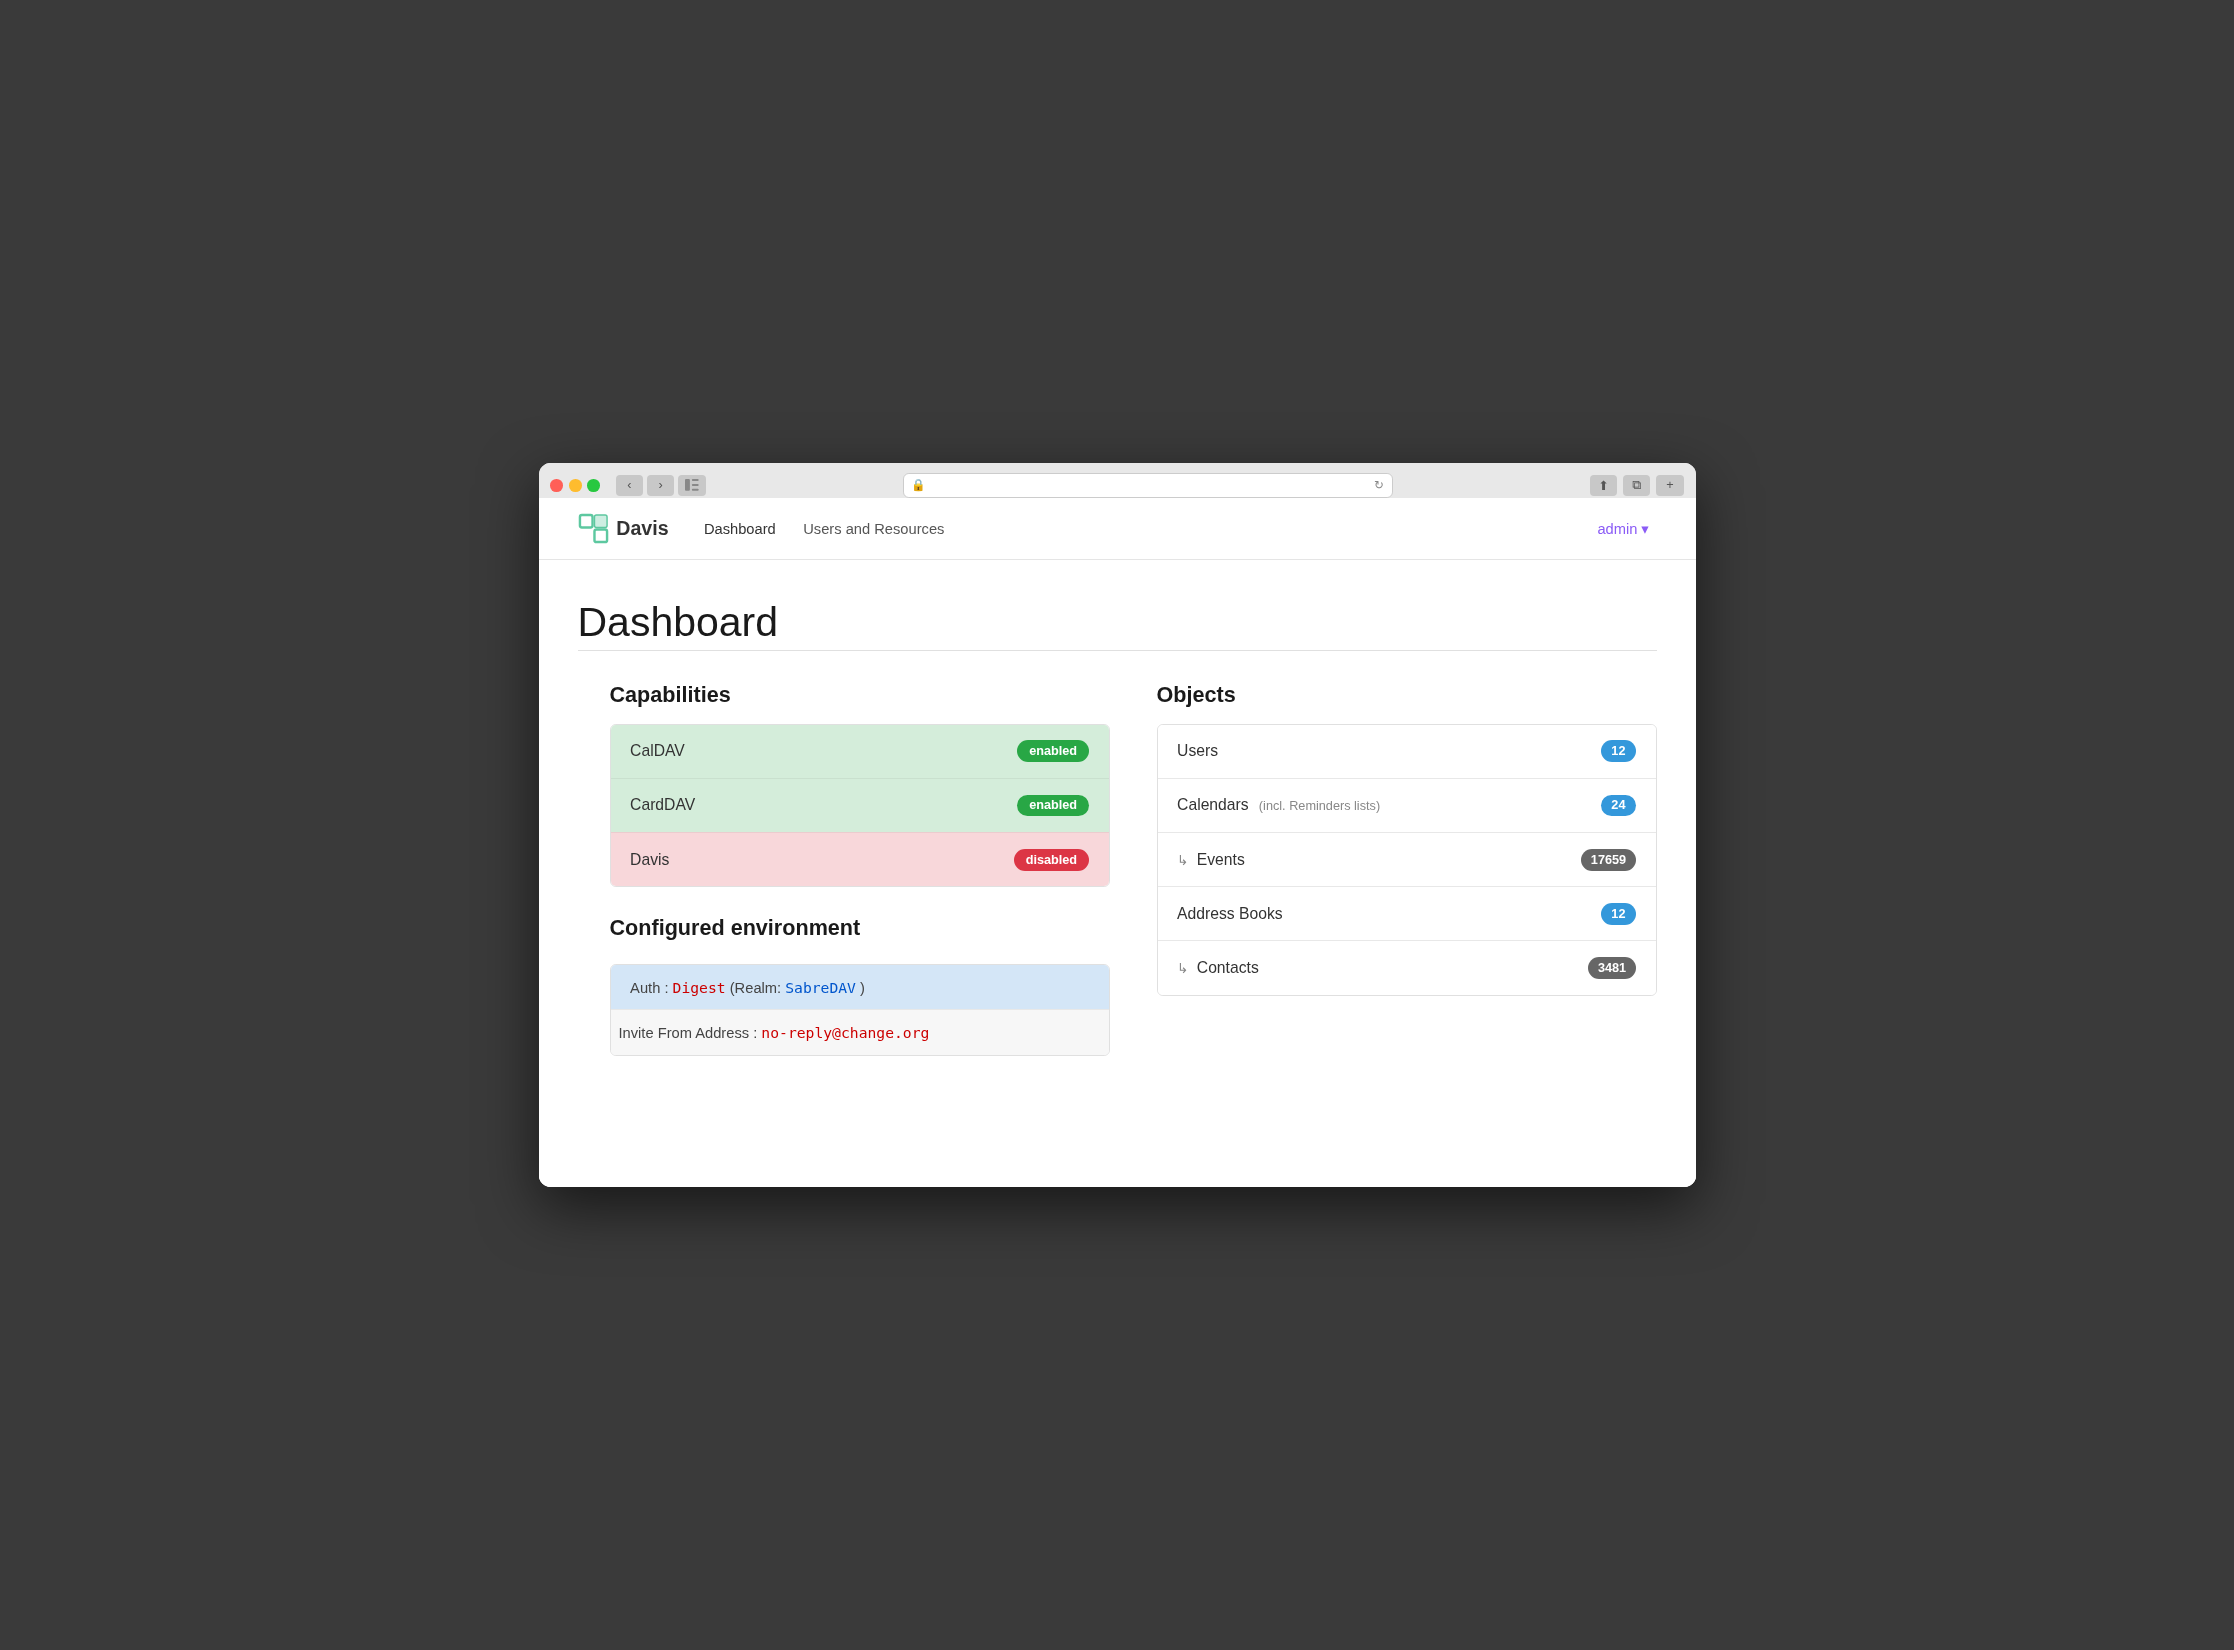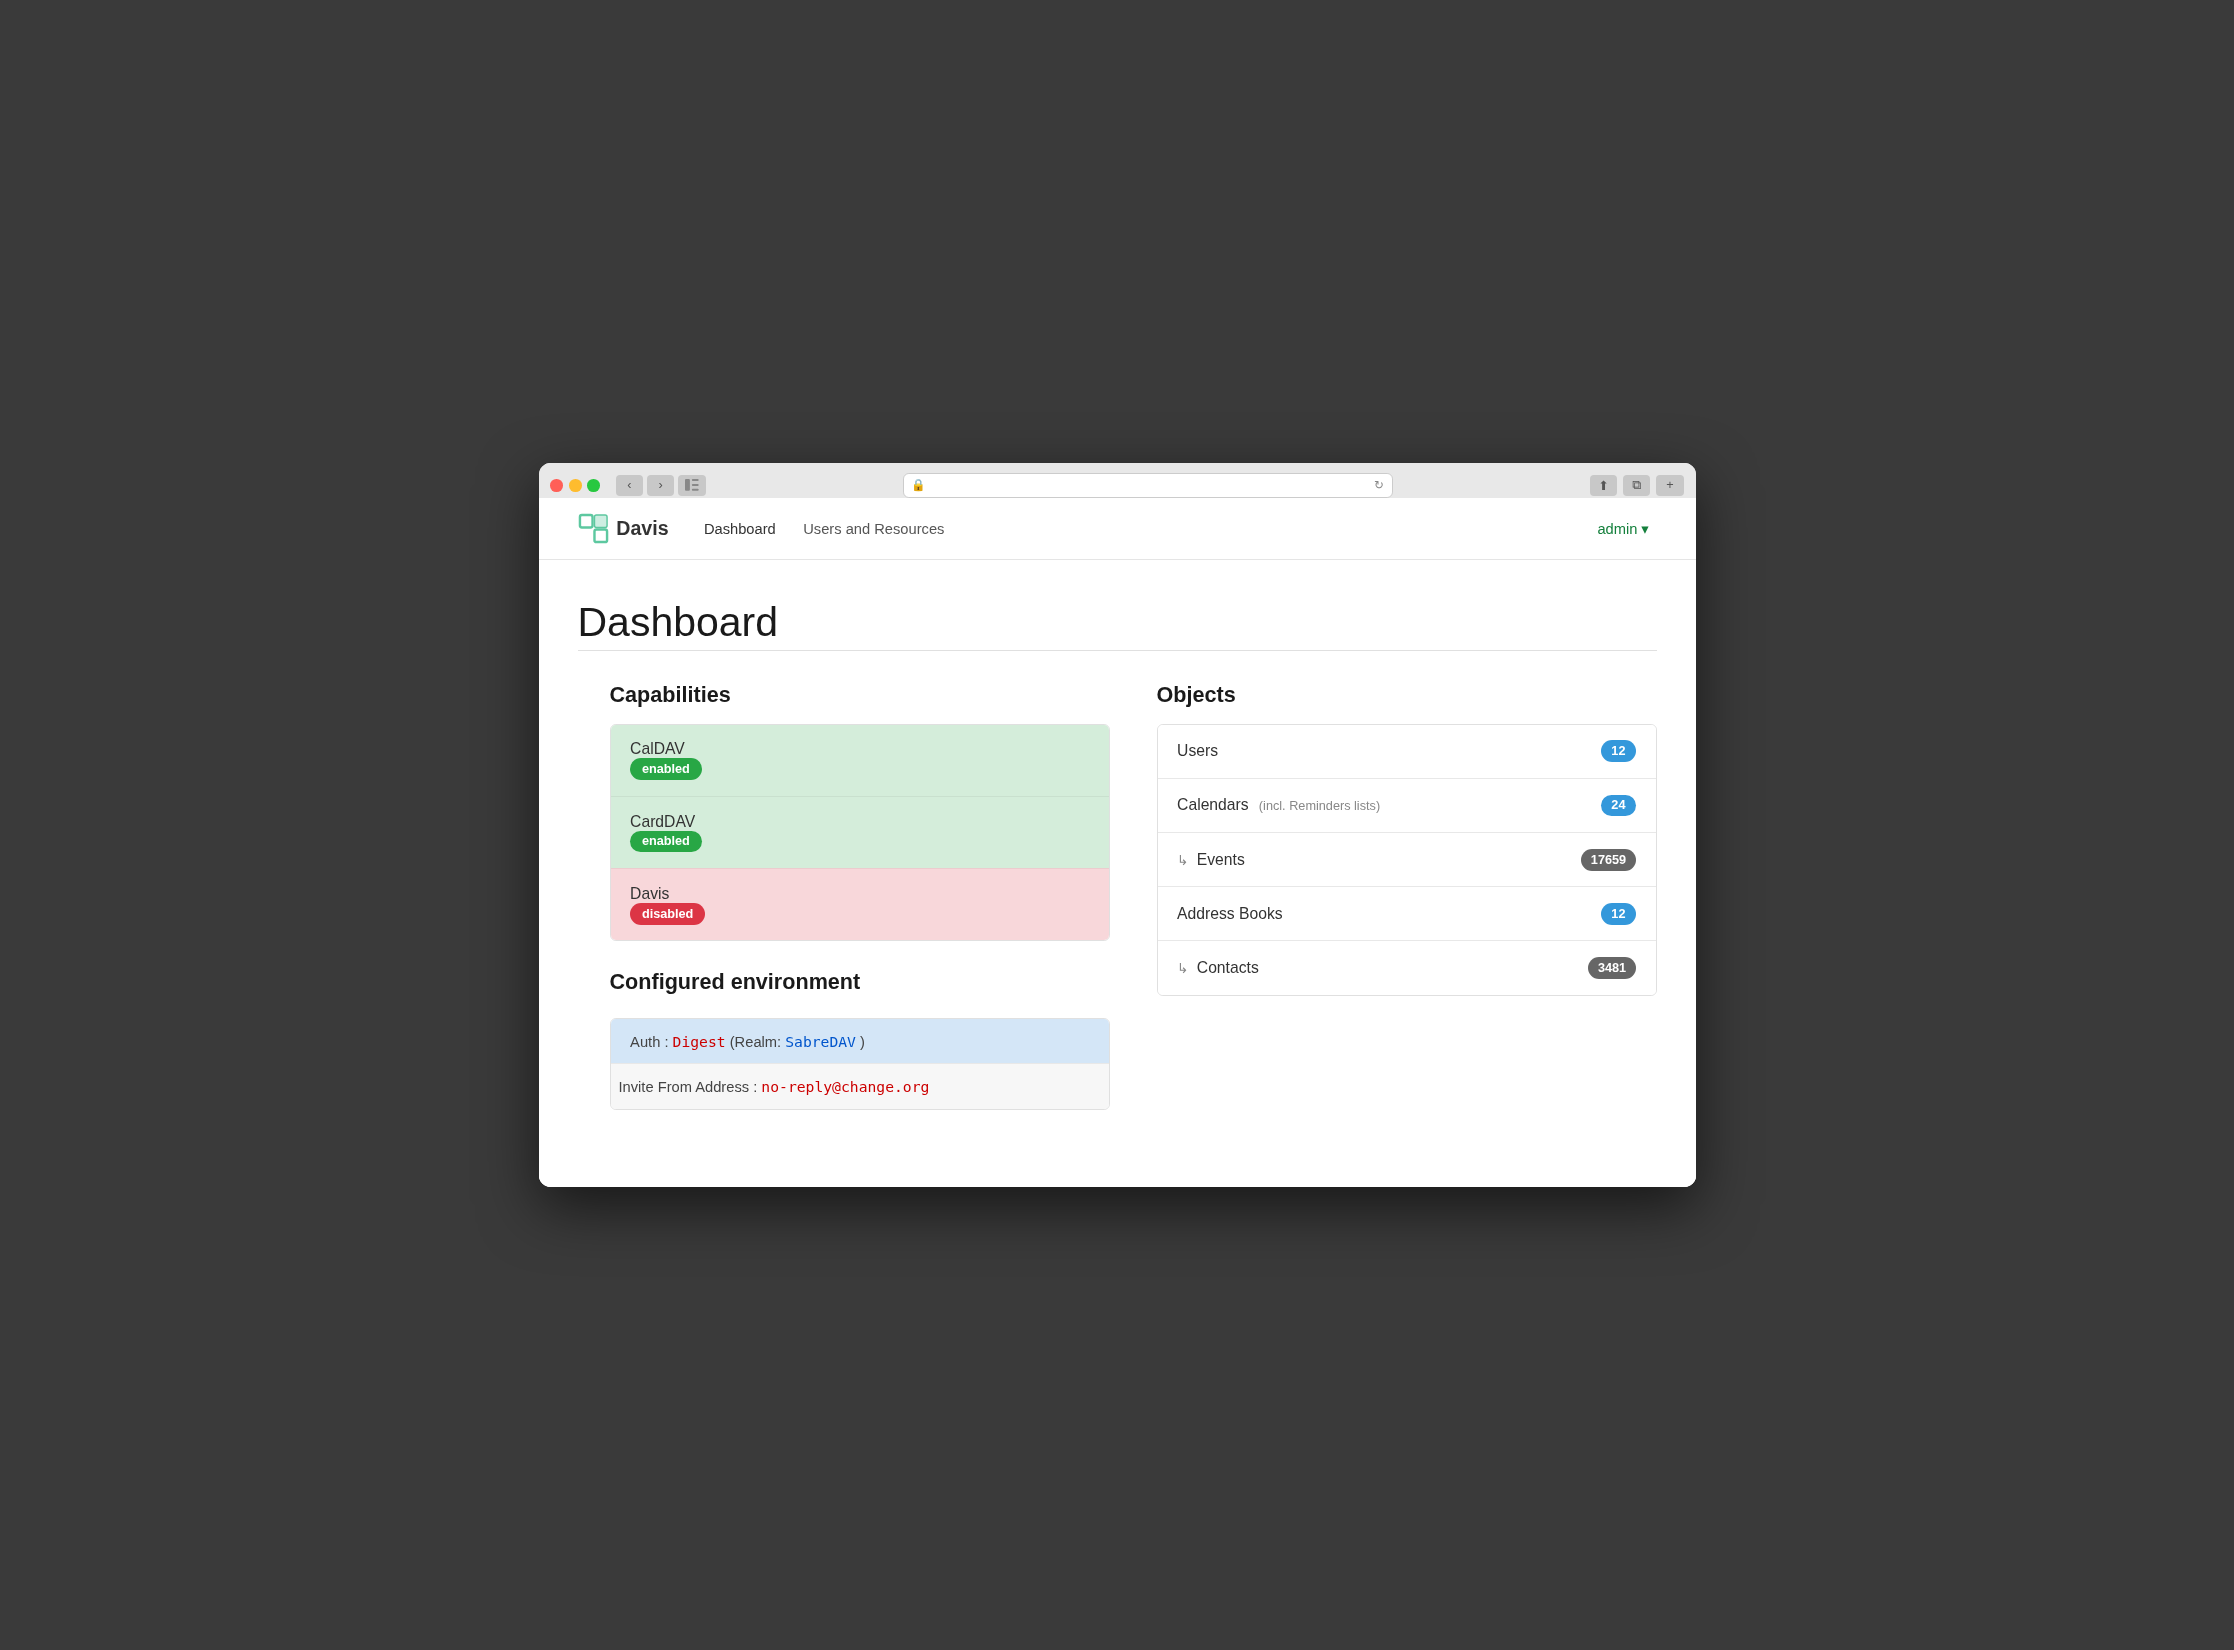--- a/index.html
+++ b/index.html
@@ -218,21 +218,21 @@
       display: flex;
       align-items: center;
       gap: 3.9px;
     }
 
     .admin-btn {
       display: flex;
       align-items: center;
       gap: 3.9px;
       font-size: 14.7px;
-      color: #15803d;
+      color: #8b5cf6;
       cursor: pointer;
       padding: 3.9px 7.8px;
       border-radius: 3.9px;
       text-align: right;
     }
 
     
     .main-content {
       padding: 39px 39px;
       background: #fff;
@@ -268,26 +268,25 @@
 
     
     .capabilities-table {
       border-radius: 5.9px;
       overflow: hidden;
       border: 1px solid #e0e0e0;
     }
 
     .capability-row {
       display: flex;
-      align-items: flex-start;
+      align-items: center;
       justify-content: space-between;
       padding: 15.7px 19.6px;
       font-size: 15.7px;
       font-weight: 500;
-      flex-direction: column;
     }
 
     .capability-row.green {
       background: #d4edda;
       color: #333;
     }
 
     .capability-row.red {
       background: #f8d7da;
       color: #333;

